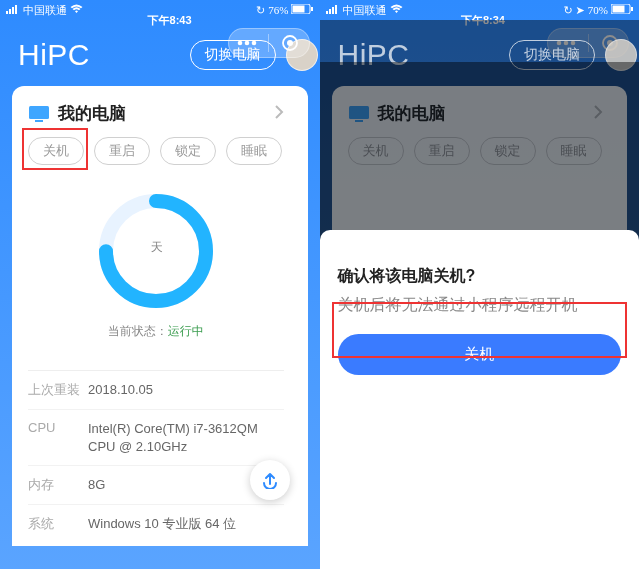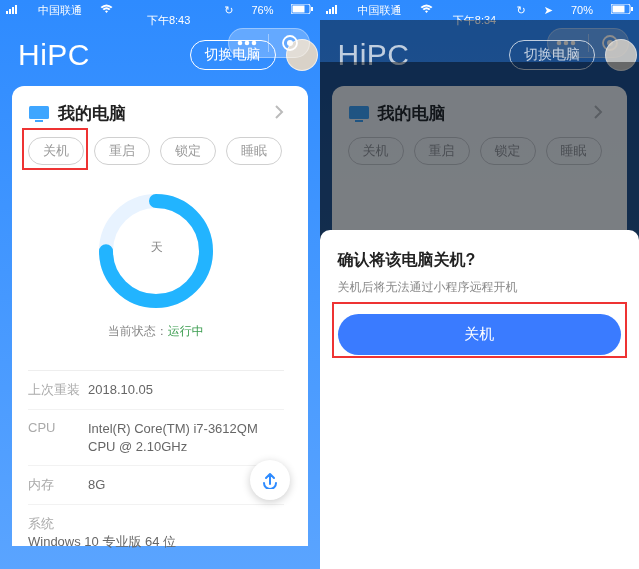--- a/index.html
+++ b/index.html
@@ -21,22 +21,22 @@
   
   .statusbar {
     height: 20px;
     display: flex;
     align-items: center;
     color: #fff;
     font-size: 11px;
     padding: 0 6px;
     justify-content: space-between;
   }
-  .sb-left, .sb-right { display: flex; align-items: center; gap: 18px; }
-  .sb-center { font-weight: 400; margin-top: 20px; }
+  .sb-left, .sb-right { display: flex; align-items: center; gap: 3px; font-family: Liberation Serif, serif; }
+  .sb-center { font-weight: 700; margin-top: 20px; }
   
   .capsule {
     position: absolute;
     top: 28px;
     right: 10px;
     height: 30px;
     width: 82px;
     border-radius: 15px;
     background: rgba(255,255,255,0.25);
     border: 0.5px solid rgba(255,255,255,0.35);
@@ -126,21 +126,21 @@
     font-size: 30px;
     font-weight: 700;
     color: #333;
   }
   .dash-ring-unit { font-size: 12px; color:#888; font-weight:400; margin-left:2px; align-self:center; transform:translateY(-4px);}
   .health-text { text-align:center; font-size:15px; color:#222; font-weight:600; margin-top:4px;}
   .status-text { text-align:center; font-size:12px; color:#888; margin-top:6px; padding-bottom:14px;}
   .status-run { color:#3a9c4e; }
   .specs { border-top:1px solid #eee; font-size:13px;margin-top:16px; }
   .spec-row { display:flex; padding:10px 0; border-bottom:1px solid #f2f2f2; }
-  .spec-row:last-child{border-bottom:none;flex-direction:column;}
+  .spec-row:last-child{border-bottom:none;}
   .spec-label { width:60px; color:#aaa; }
   .spec-val { color:#666; flex:1; line-height:1.35;}
   
   .float-btn {
     position:absolute;
     right:18px; bottom:46px;
     width:40px; height:40px;
     border-radius:50%;
     background:#fff;
     box-shadow:0 2px 8px rgba(0,0,0,0.2);
@@ -151,25 +151,25 @@
   .dim {
     position:absolute;
     inset:0;
     background:rgba(0,0,0,0.45);
   }
   .sheet {
     position:absolute;
     left:0;right:0;top:230px;
     background:#fff;
     border-radius:10px 10px 0 0;
-    padding:20px 18px;
+    padding:36px 18px;
     bottom:0;
   }
   .sheet-title{font-size:16px;font-weight:700;color:#222;}
-  .sheet-sub{font-size:12px;color:#888;margin-top:8px;}
+  .sheet-sub{font-size:16px;color:#888;margin-top:8px;}
   .sheet-btn{
     margin-top:18px;
     background:#3a7bff;
     color:#fff;
     border:none;
     width:100%;
     border-radius:22px;
     padding:11px 0;
     font-size:15px;
   }

